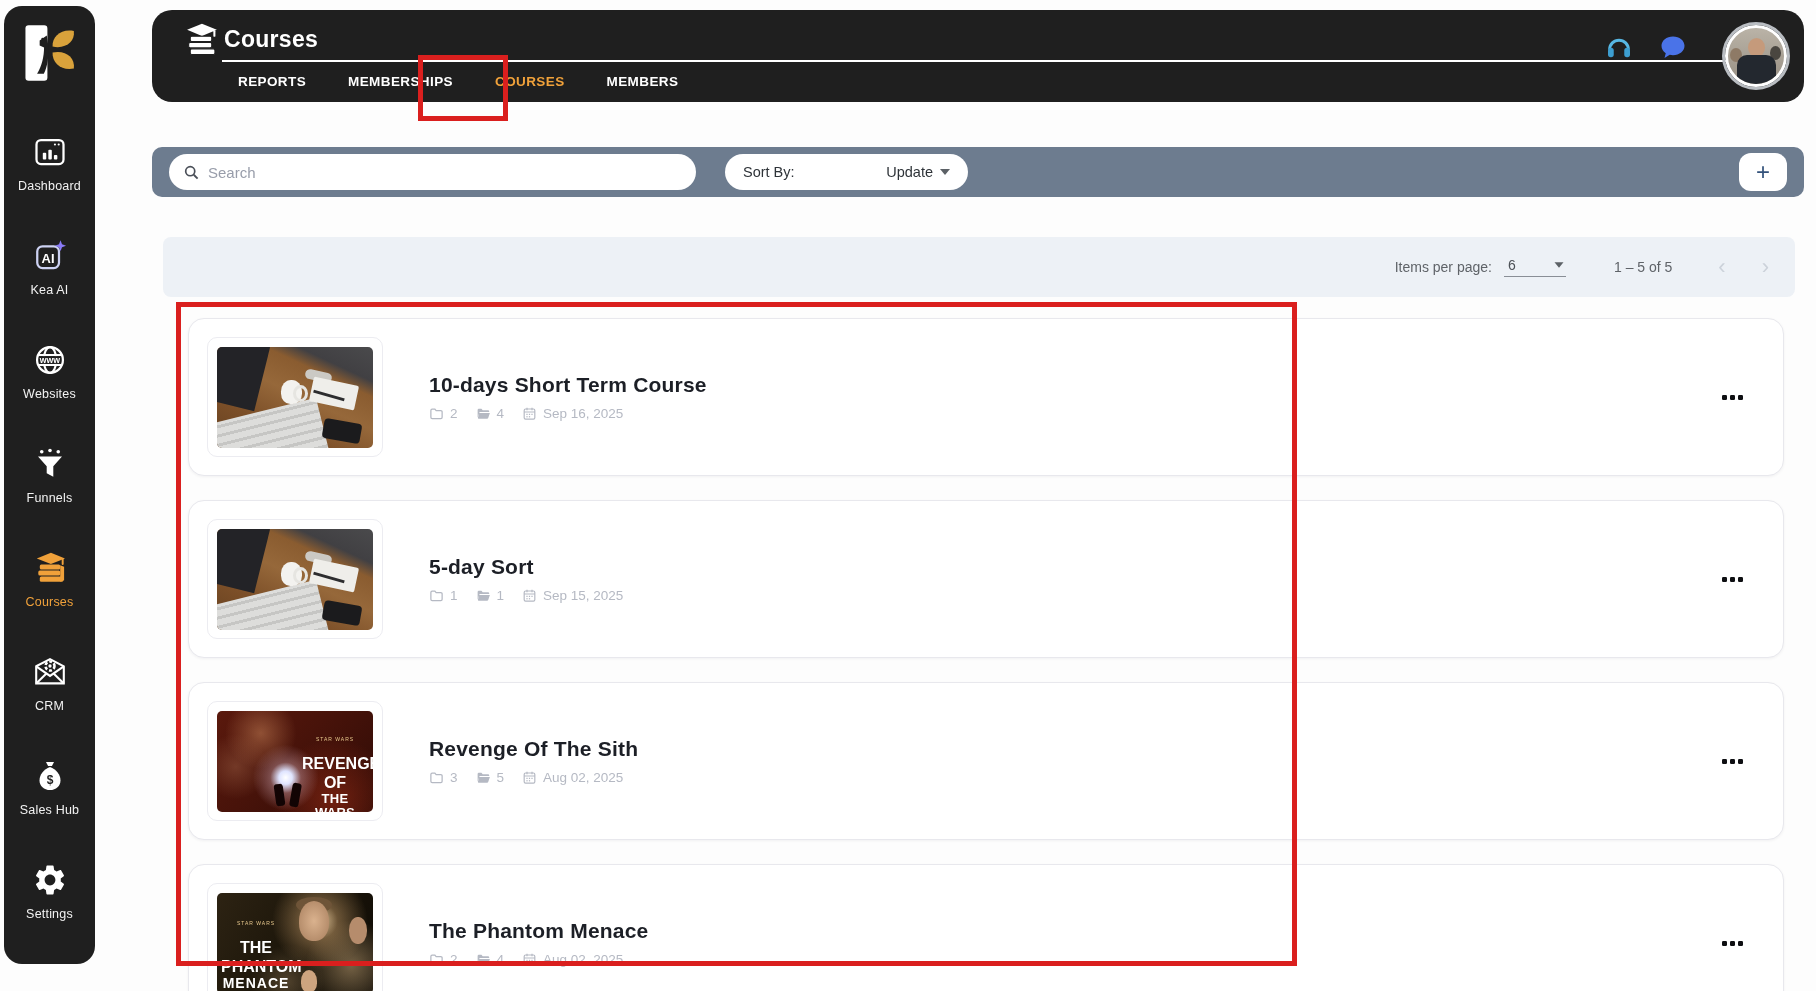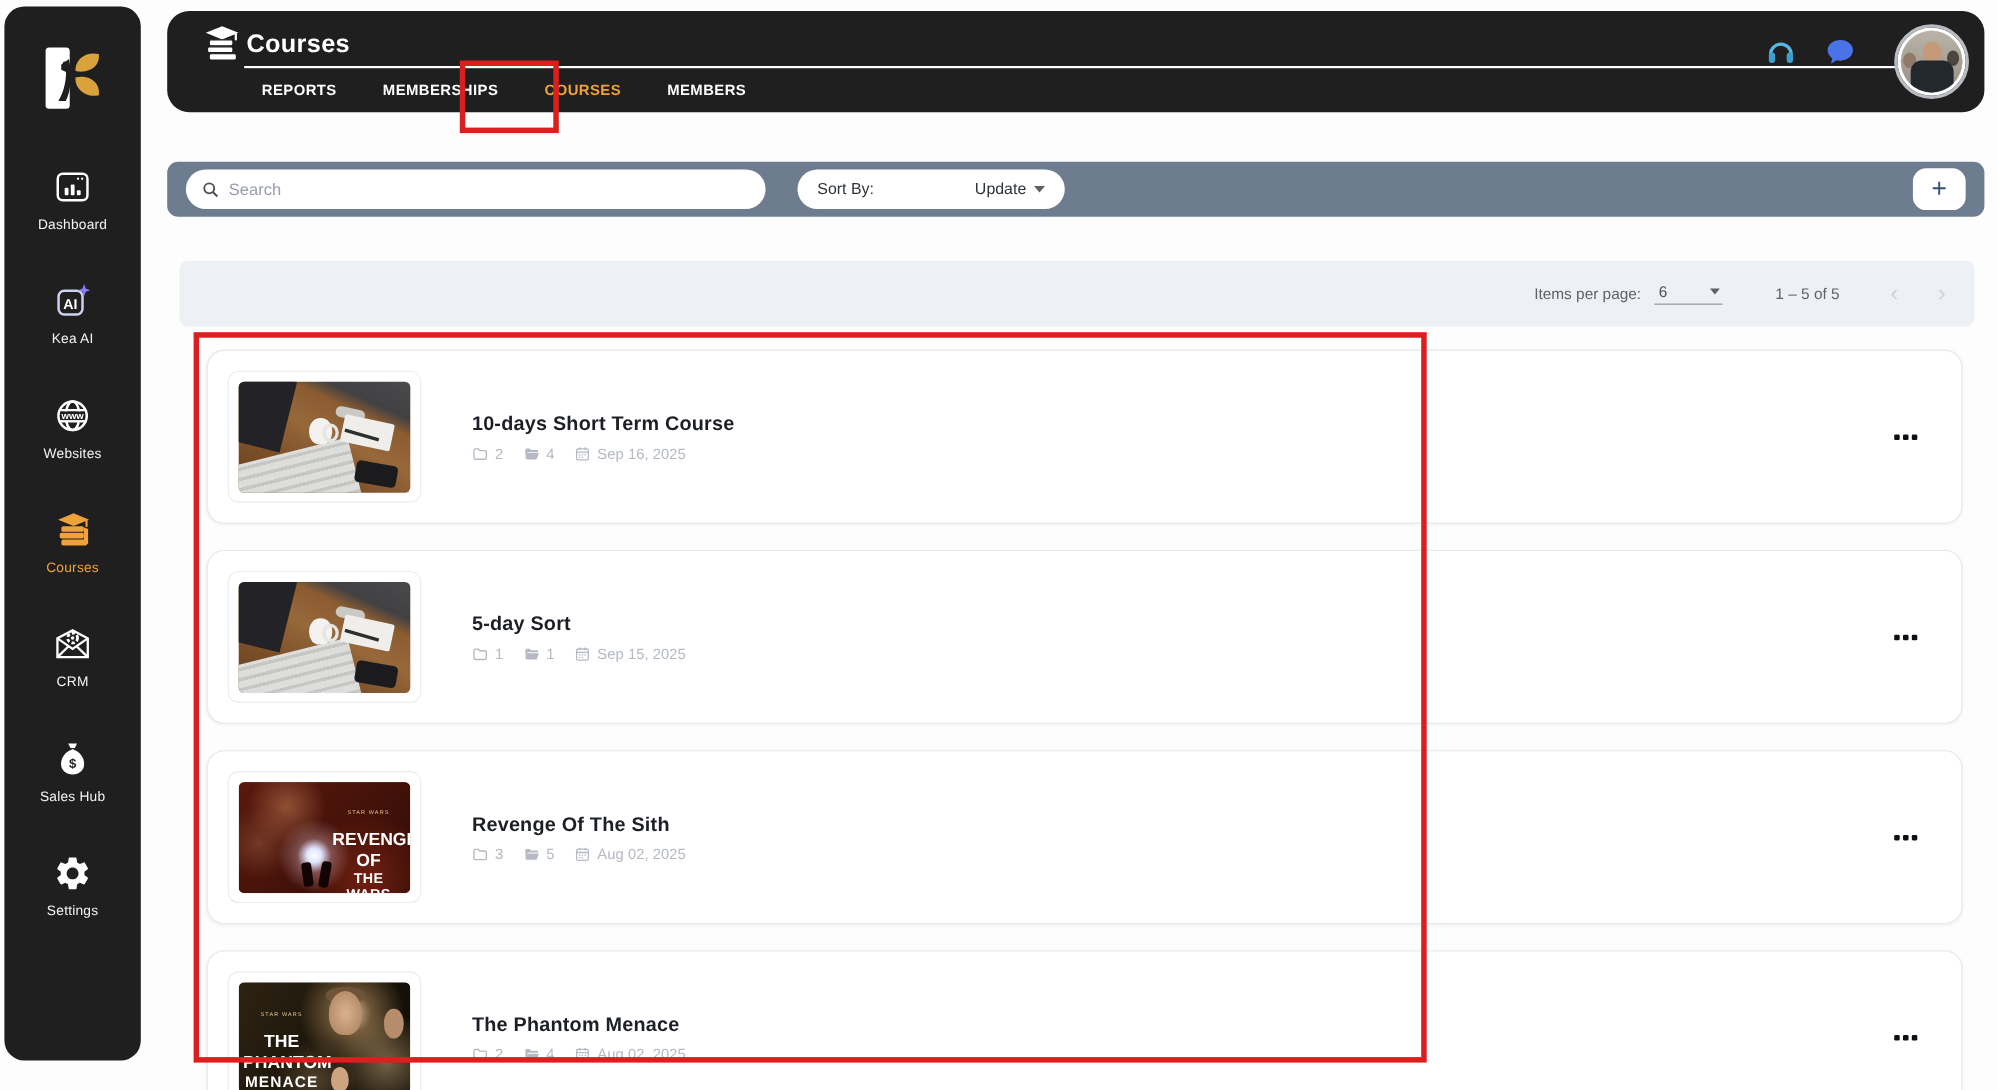--- a/index.html
+++ b/index.html
@@ -6,24 +6,24 @@
   html,body { width:1816px; height:991px; }
   body {
     position: relative;
     overflow: hidden;
     background: #fdfdfd;
     font-family: "Liberation Sans", sans-serif;
   }
 
   
   .sidebar {
-    position:absolute; left:4px; top:6px; width:124px; height:958px;
+    position:absolute; left:4px; top:6px; width:91px; height:958px;
     background:#1f1f1f; border-radius:18px;
     display:flex; flex-direction:column; align-items:center;
-    padding-top:36px; z-index:5;
+    padding-top:18px; z-index:5;
   }
   .logo { width:62px; height:66px; margin-bottom:16px; }
   .nav-item {
     display:flex; flex-direction:column; align-items:center;
     width:100%; height:104px; padding-top:26px; cursor:pointer;
   }
   .nav-ico { width:40px; height:40px; display:flex; align-items:center; justify-content:center; }
   .nav-ico svg { width:36px; height:36px; }
   .nav-label { margin-top:7px; font-size:12.5px; color:#f2f2f2; letter-spacing:.2px; }
   .nav-item.active .nav-label { color:#f0a13a; }
@@ -108,21 +108,21 @@
     box-shadow:0 1px 3px rgba(20,20,40,.05);
     display:flex; align-items:center; padding:0 40px 0 18px; cursor:pointer;
   }
   .thumb-frame {
     flex:none; width:176px; height:120px; background:#fff;
     border:1px solid #ececf1; border-radius:10px;
     display:flex; align-items:center; justify-content:center;
   }
   .thumb { width:156px; height:101px; border-radius:5px; position:relative; overflow:hidden; }
   .card-text { margin-left:46px; display:flex; flex-direction:column; gap:9px; }
-  .card-title { font-size:18px; font-weight:700; color:#1c1f26; letter-spacing:.2px; }
+  .card-title { font-size:21px; font-weight:700; color:#1c1f26; letter-spacing:.2px; }
   .card-meta { display:flex; align-items:center; gap:18px; color:#b5b9c3; font-size:13.5px; }
   .meta-group { display:flex; align-items:center; gap:6px; }
   .meta-group svg { width:15px; height:15px; }
   .dots { margin-left:auto; display:flex; gap:3px; cursor:pointer; padding:8px 0; }
   .dots i { width:5px; height:5px; border-radius:1.2px; background:#0e0f12; }
 
   
   .thumb-desk { background:linear-gradient(205deg,#4a4a4c 0%,#414043 20%,#8a5c30 29%,#96683a 48%,#7c4f28 72%,#633f1f 100%); }
   .d-screen { position:absolute; left:-14px; top:-8px; width:60px; height:66px; background:#232327; transform:rotate(14deg); }
   .d-keyboard { position:absolute; left:-18px; bottom:-24px; width:126px; height:60px; transform:rotate(-14deg);
@@ -210,20 +210,31 @@
         <circle cx="12" cy="12" r="8.6"></circle>
         <ellipse cx="12" cy="12" rx="4.2" ry="8.6"></ellipse>
         <path d="M4 8.7 h16 M4 15.3 h16"></path>
         <rect x="4.6" y="9.4" width="14.8" height="5.2" fill="#1f1f1f" stroke="none"></rect>
         <text x="12" y="13.9" text-anchor="middle" font-size="5.8" font-weight="bold" fill="#fff" stroke="none" font-family="Liberation Sans, sans-serif">www</text>
       </svg>
     </span>
     <span class="nav-label">Websites</span>
   </div>
 
+  <div class="nav-item">
+    <span class="nav-ico">
+      <svg viewBox="0 0 24 24" fill="#fff">
+        <circle cx="6.5" cy="3.8" r="1.2"></circle>
+          <circle cx="12" cy="3" r="1.2"></circle>
+          <circle cx="17.5" cy="3.8" r="1.2"></circle>
+        <path d="M4 7 L20 7 L14.2 13.5 L14.2 20.5 L9.8 18.2 L9.8 13.5 Z"></path>
+      </svg>
+    </span>
+    <span class="nav-label">Funnels</span>
+  </div>
 
   <div class="nav-item active">
     <span class="nav-ico">
       <svg viewBox="0 0 24 24" fill="#f0a13a">
         <path d="M12.6 1.8 L22 5.6 L12.6 9.4 L3.2 5.6 Z"></path>
         <rect x="19.8" y="5.8" width="1.3" height="4.2" rx="0.6"></rect>
         <rect x="5.2" y="9.6" width="13.6" height="3.4" rx="1"></rect>
         <rect x="4.2" y="13.6" width="14.6" height="3.4" rx="1"></rect>
         <rect x="5.2" y="17.6" width="15.6" height="3.6" rx="1"></rect>
         <path d="M18.8 10.2 l2.6 1 v9 l-2.6 1 z"></path>

